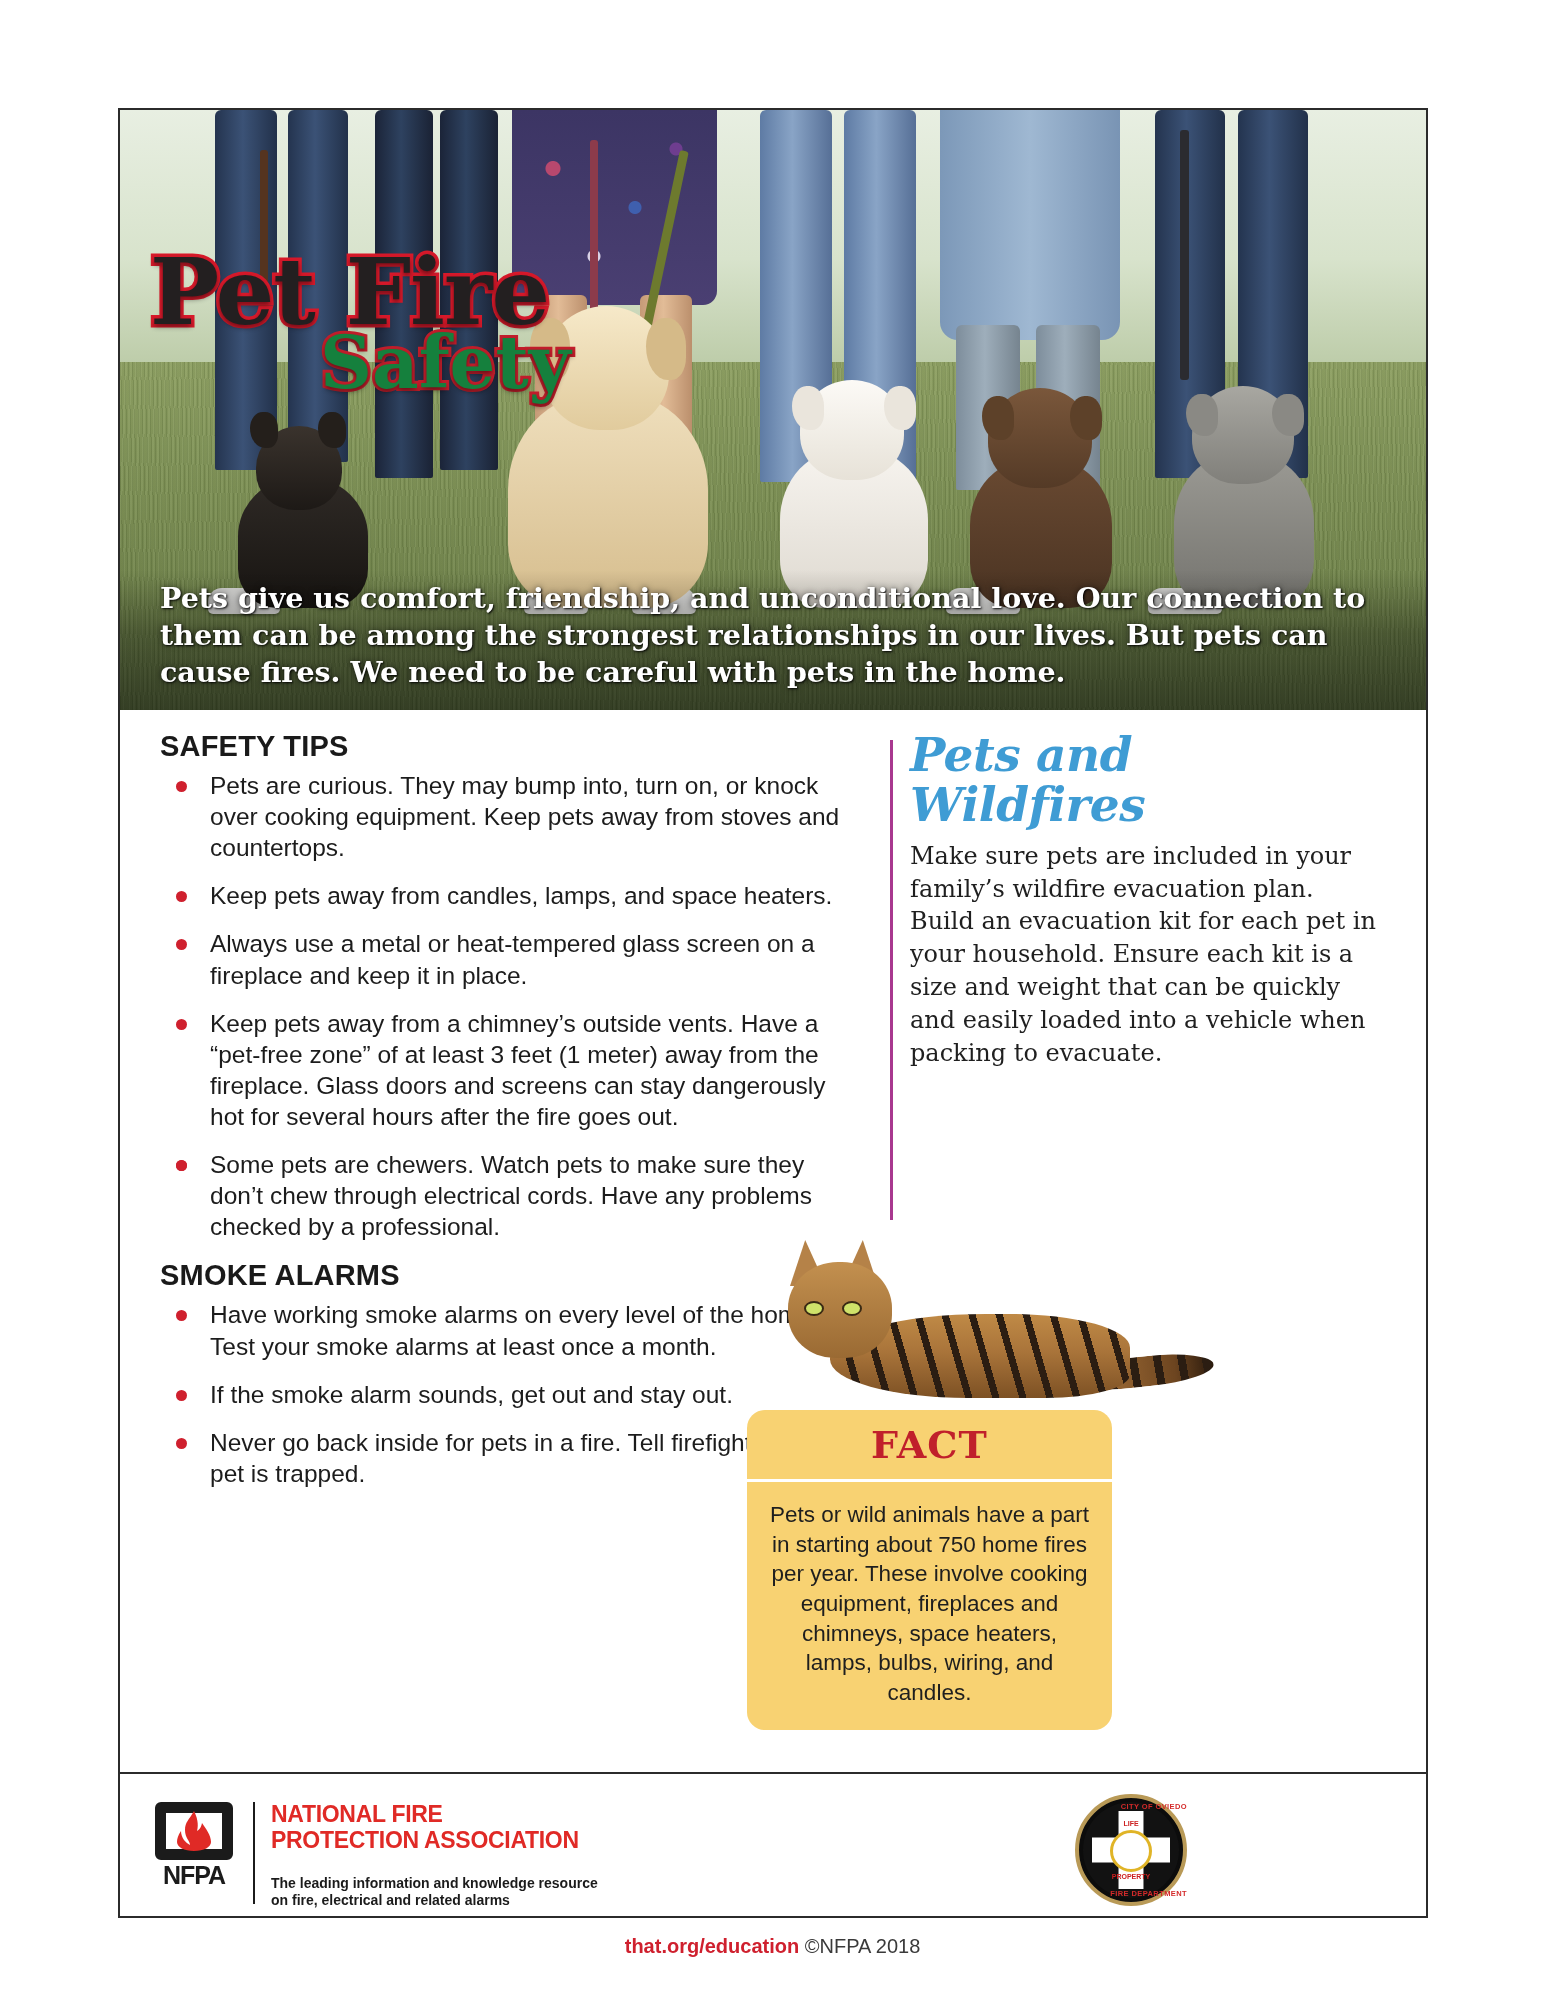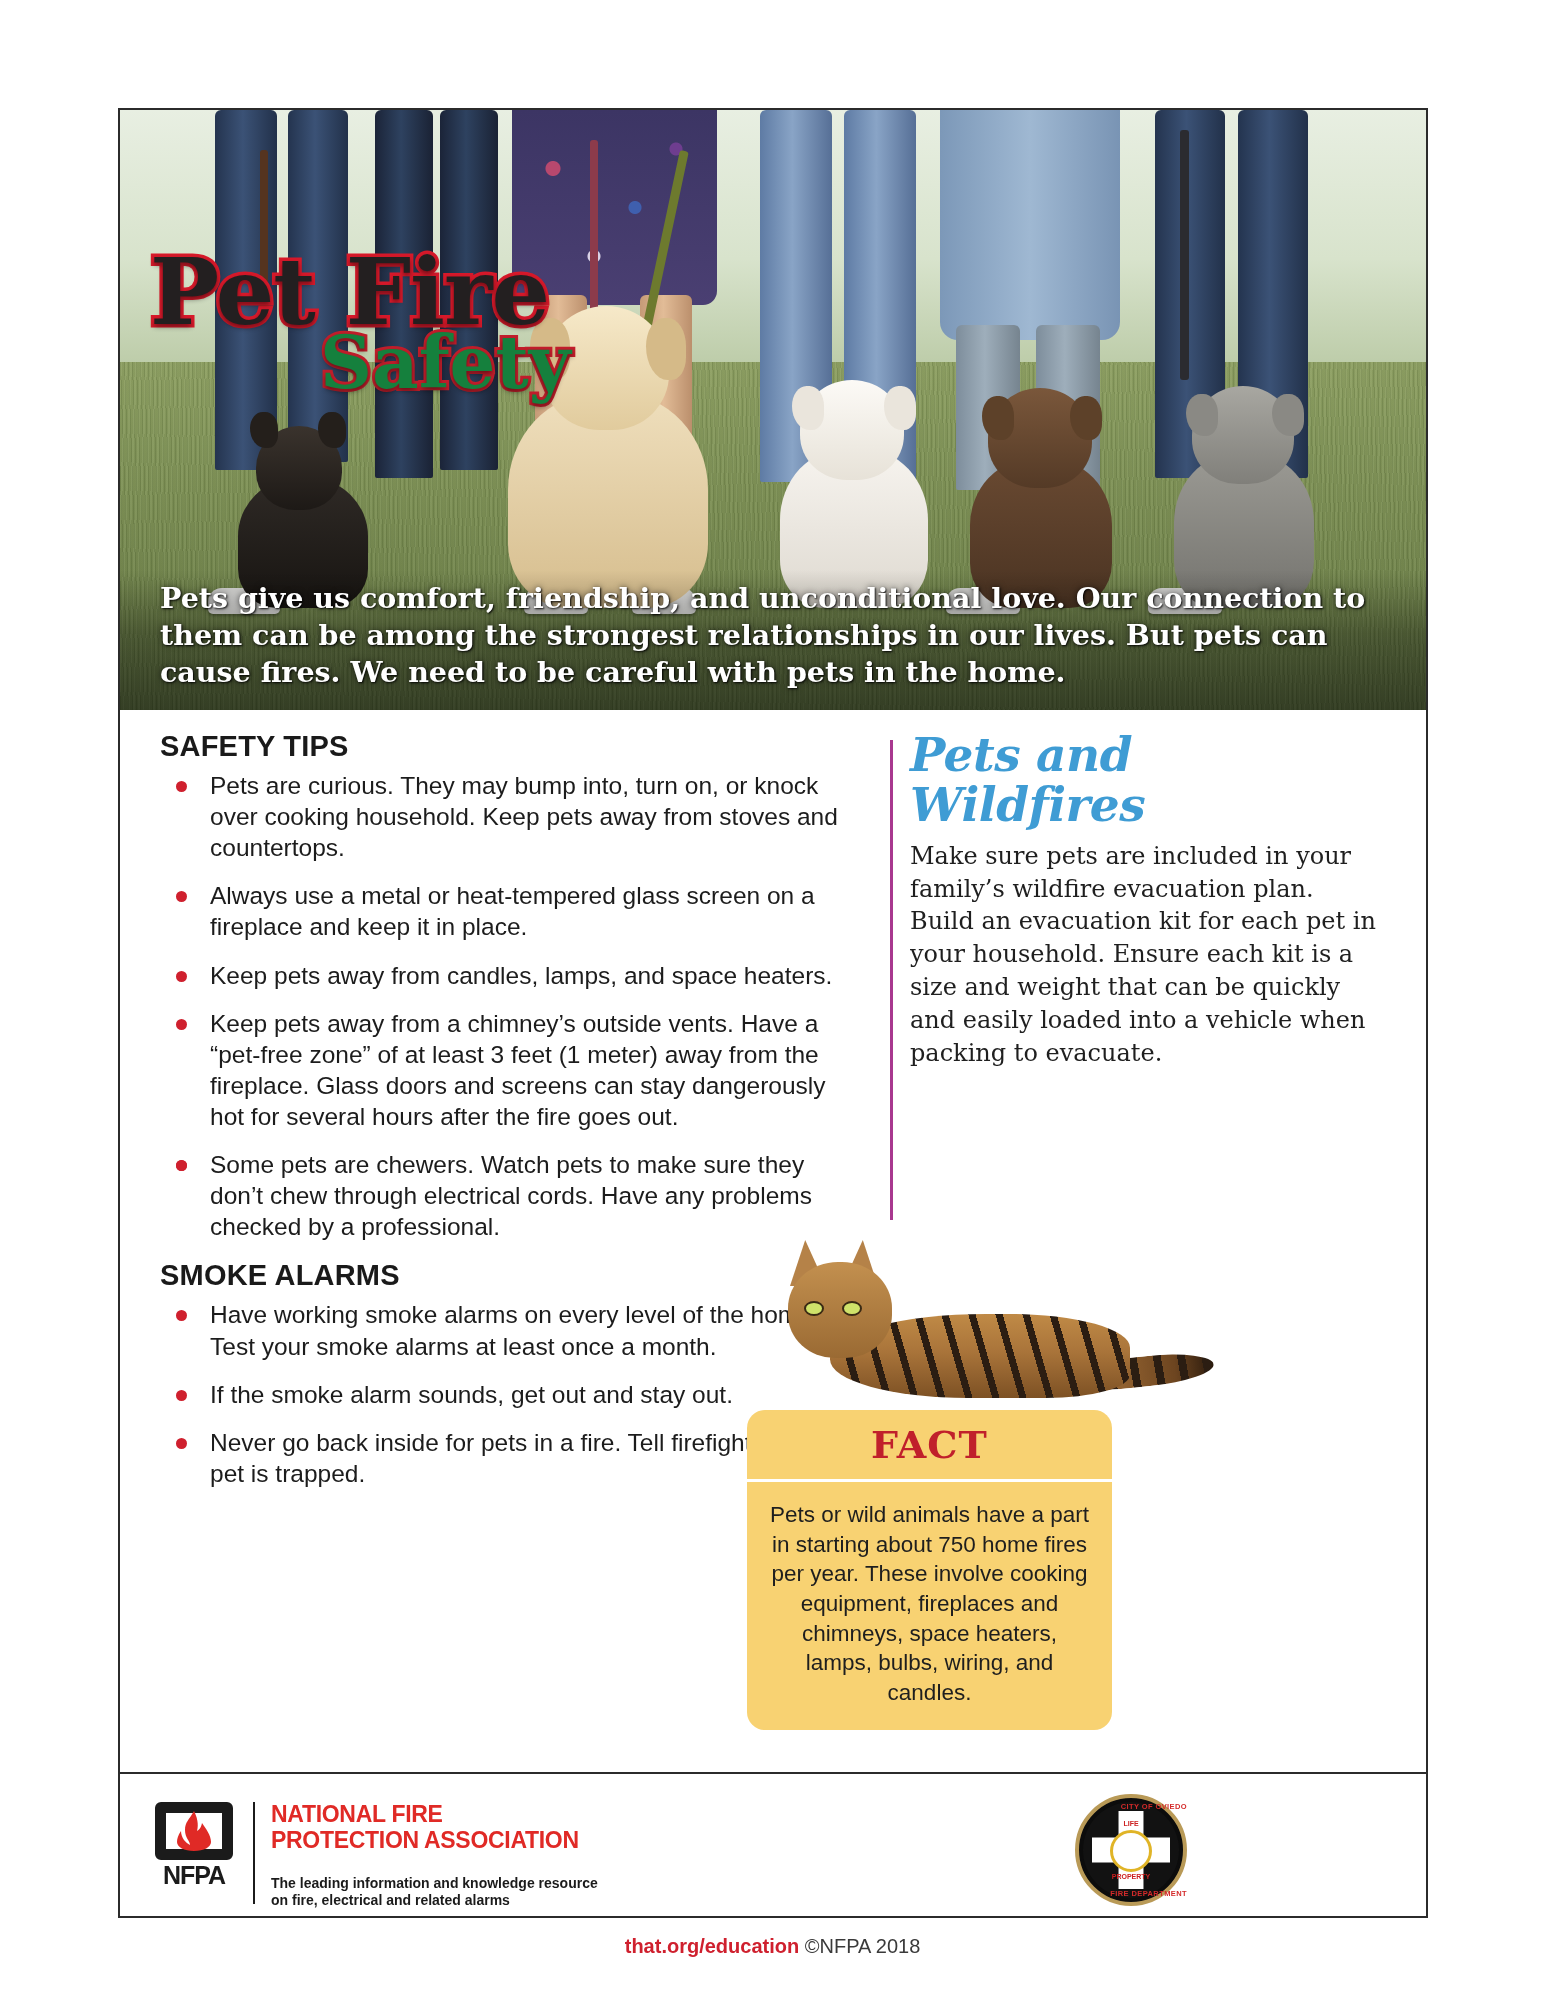--- a/index.html
+++ b/index.html
@@ -361,23 +361,23 @@
 
   <div class="intro">Pets give us comfort, friendship, and unconditional love. Our connection to them can be among the strongest relationships in our lives. But pets can cause fires. We need to be careful with pets in the home.</div>
 
   <div class="body-area">
 
     <div class="divider"></div>
 
     <div class="col-left">
       <h2 class="section">SAFETY TIPS</h2>
       <ul class="tips">
-        <li><span class="bullet"></span><span>Pets are curious. They may bump into, turn on, or knock over cooking household. Keep pets away from stoves and countertops.</span></li>
+        <li><span class="bullet"></span><span>Pets are curious. They may bump into, turn on, or knock over cooking equipment. Keep pets away from stoves and countertops.</span></li>
+        <li><span class="bullet"></span><span>Keep pets away from candles, lamps, and space heaters.</span></li>
         <li><span class="bullet"></span><span>Always use a metal or heat-tempered glass screen on a fireplace and keep it in place.</span></li>
-        <li><span class="bullet"></span><span>Keep pets away from candles, lamps, and space heaters.</span></li>
         <li><span class="bullet"></span><span>Keep pets away from a chimney’s outside vents. Have a “pet-free zone” of at least 3 feet (1 meter) away from the fireplace. Glass doors and screens can stay dangerously hot for several hours after the fire goes out.</span></li>
         <li><span class="bullet"></span></li>
         <li><span class="bullet"></span><span>Some pets are chewers. Watch pets to make sure they don’t chew through electrical cords. Have any problems checked by a professional.</span></li>
       </ul>
 
       <h2 class="section" style="margin-top:12px;">SMOKE ALARMS</h2>
       <ul class="tips">
         <li><span class="bullet"></span><span>Have working smoke alarms on every level of the home. Test your smoke alarms at least once a month.</span></li>
         <li><span class="bullet"></span><span>If the smoke alarm sounds, get out and stay out.</span></li>
         <li><span class="bullet"></span><span>Never go back inside for pets in a fire. Tell firefighters if your pet is trapped.</span></li>

